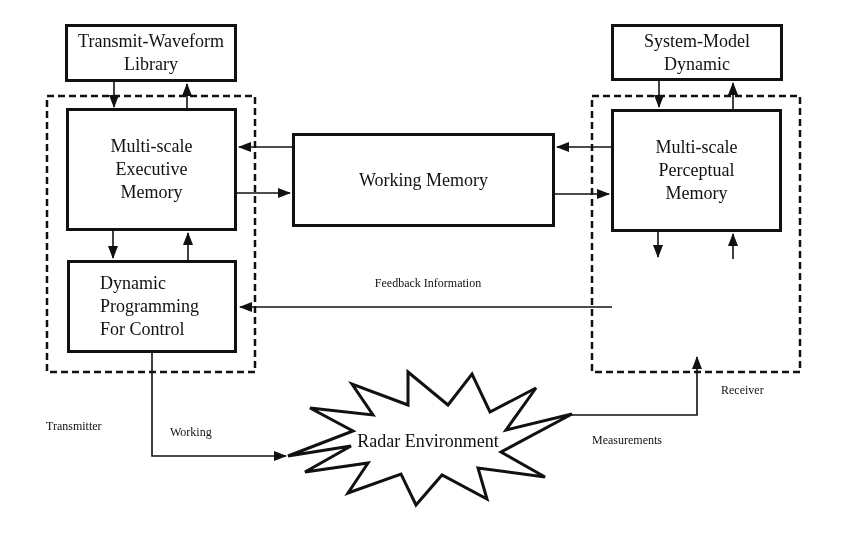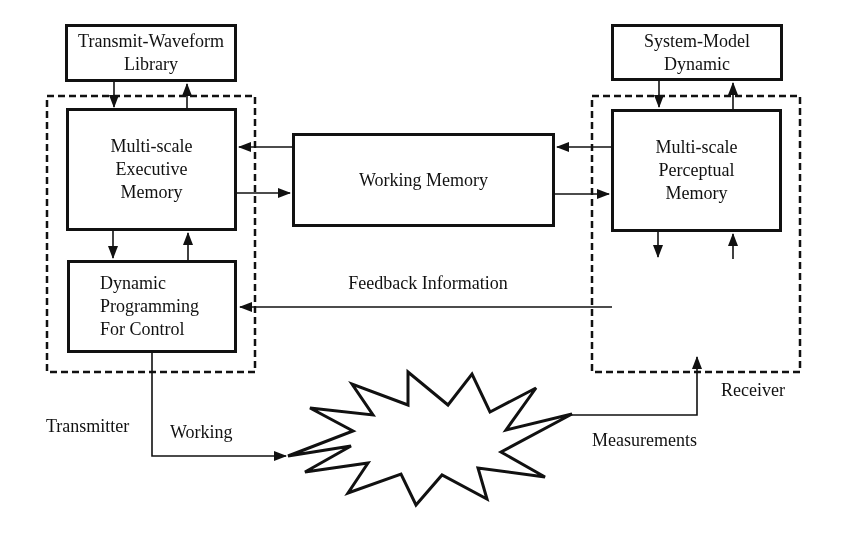--- a/index.html
+++ b/index.html
@@ -7,21 +7,21 @@
     position:relative; width:852px; height:541px; background:#ffffff;
     font-family:"Liberation Serif", serif; color:#111111; overflow:hidden;
   }
   .layer { position:absolute; left:0; top:0; }
   .box {
     position:absolute; box-sizing:border-box; border:3px solid #111111;
     background:#ffffff; display:flex; align-items:center; justify-content:center;
     text-align:center; font-size:18px; line-height:23px; white-space:pre-line;
   }
   .box.left-align { justify-content:flex-start; text-align:left; padding-left:30px;font-family:Liberation Serif, serif; }
-  .lbl { position:absolute; font-size:18px; line-height:20px; white-space:nowrap; }
+  .lbl { position:absolute; font-size:12px; line-height:20px; white-space:nowrap; }
   .lbl.centered { transform:translateX(-50%); }
   .burst-text {
     position:absolute; transform:translate(-50%,-50%); font-size:18px; white-space:nowrap;
   }
 </style>
 </head>
 <body>
 
 <div class="stage">
 
@@ -100,14 +100,15 @@
   <div class="lbl" style="left:46px; top:384px;margin-top:32px;">Transmitter</div>
 
   <div class="lbl" style="left:709px; top:380px;margin-left:12px;">Receiver</div>
 
   <div class="lbl" style="left:170px; top:422px;">Working</div>
 
   <div class="lbl" style="left:592px; top:430px;">Measurements</div>
 
   <div class="lbl centered" style="left:428px; top:273px;">Feedback Information</div>
 
+  <div class="burst-text" style="left:428px; top:441px;">Radar Environment</div>
 
 </div>
 
 </body></html>

